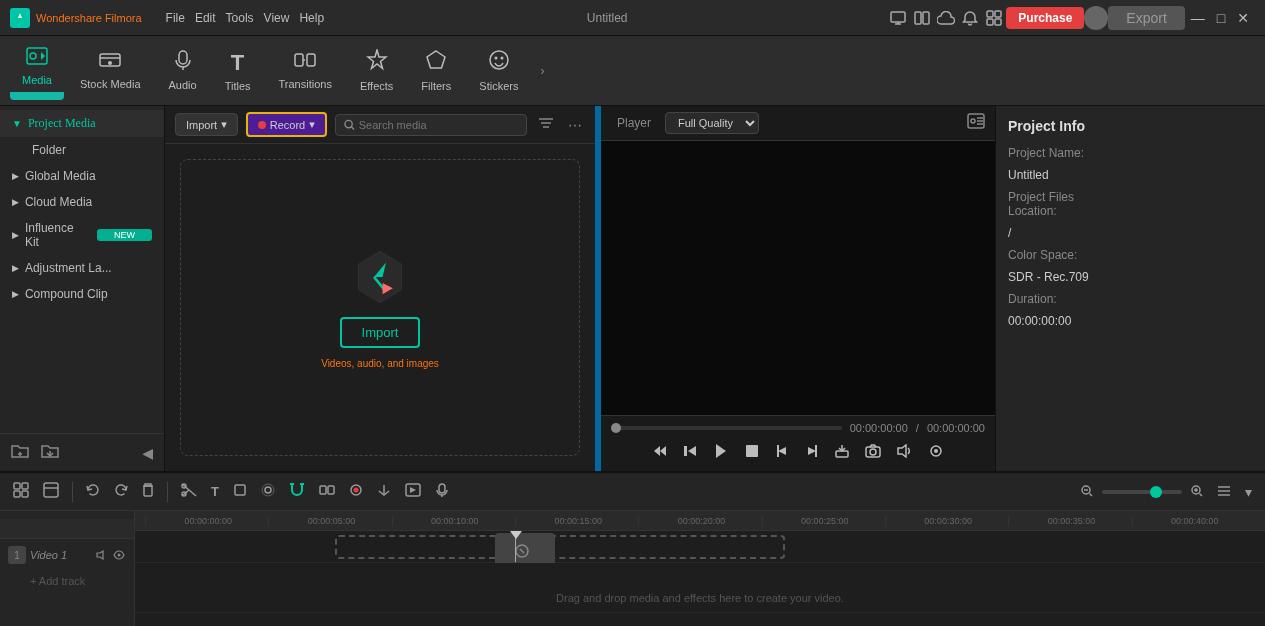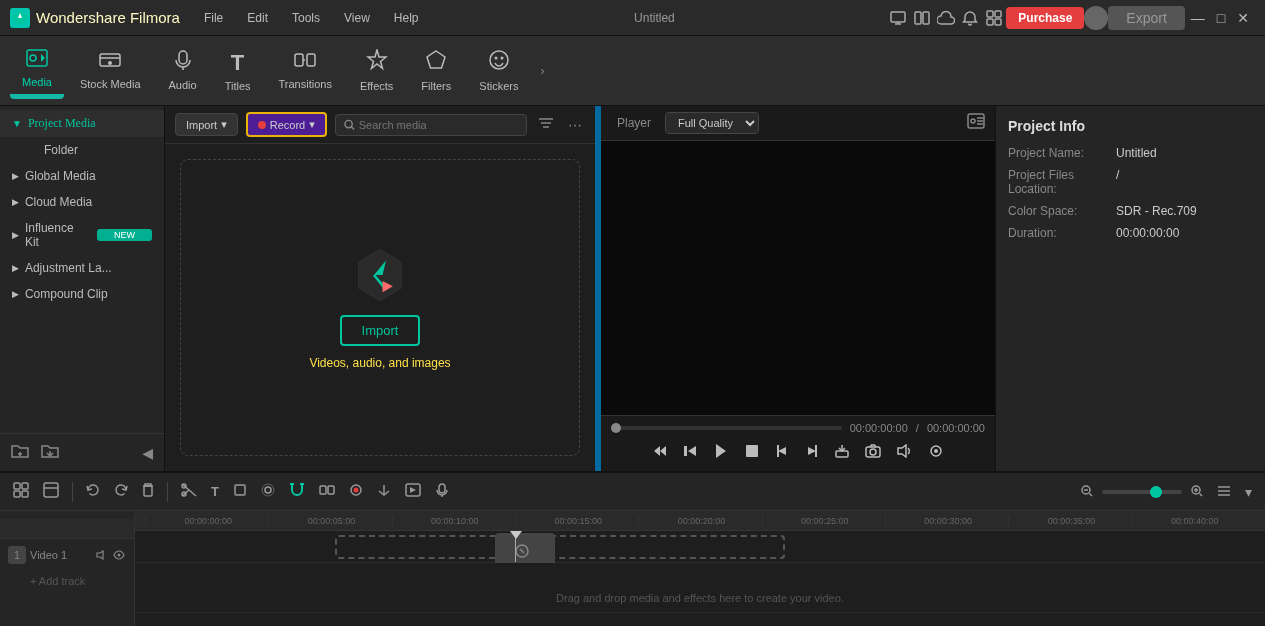--- a/index.html
+++ b/index.html
@@ -5,87 +5,87 @@
     * { margin: 0; padding: 0; box-sizing: border-box; }
     body { width: 1265px; height: 626px; background: #1e1e1e; color: #ccc; font-family: 'Segoe UI', Arial, sans-serif; font-size: 12px; overflow: hidden; }
 
     
     #titlebar {
       height: 36px; background: #2a2a2a; display: flex; align-items: center; padding: 0 10px;
       border-bottom: 1px solid #111;
     }
     #titlebar .app-logo { display: flex; align-items: center; gap: 6px; }
     #titlebar .app-logo .logo-icon { width: 20px; height: 20px; background: #00c6b0; border-radius: 3px; display: flex; align-items: center; justify-content: center; font-size: 10px; color: white; font-weight: bold; }
-    #titlebar .app-name { color: #fef9c3; font-size: 15px; font-weight: 500; }
-    #titlebar .menu-items { display: flex; gap: 16px; margin-left: 20px; }
+    #titlebar .app-name { color: #f97316; font-size: 11px; font-weight: 500; }
+    #titlebar .menu-items { display: flex; gap: 2px; margin-left: 20px; }
     #titlebar .menu-item { color: #bbb; font-size: 12px; cursor: pointer; padding: 2px 4px; }
     #titlebar .app-title { flex: 1; text-align: center; color: #999; font-size: 12px; }
     #titlebar .title-actions { display: flex; align-items: center; gap: 0; }
     #titlebar .icon-btn { width: 24px; height: 24px; display: flex; align-items: center; justify-content: center; color: #bbb; cursor: pointer; border-radius: 3px; }
     #titlebar .purchase-btn { background: #e53e3e; color: white; border: none; border-radius: 4px; padding: 4px 12px; font-size: 12px; cursor: pointer; font-weight: 600; }
     #titlebar .avatar { width: 24px; height: 24px; border-radius: 50%; background: #666; }
     #titlebar .export-btn { background: #555; color: #999; border: none; border-radius: 4px; padding: 4px 18px; font-size: 14px; cursor: pointer; }
     #titlebar .win-btn { color: #bbb; font-size: 14px; cursor: pointer; padding: 0 6px; }
 
     
     #toolbar {
       height: 70px; background: #2d2d2d; display: flex; align-items: center; padding: 0 10px;
       border-bottom: 1px solid #111; gap: 4px;
     }
     .toolbar-item { display: flex; flex-direction: column; align-items: center; padding: 6px 12px; cursor: pointer; border-radius: 4px; gap: 4px; color: #bbb; font-size: 11px; }
-    .toolbar-item.active { color: #00d4b0; border-bottom: 5px solid #14b8a6; }
+    .toolbar-item.active { color: #00d4b0; border-bottom: 8px solid #14b8a6; }
     .toolbar-item .icon { font-size: 20px; }
     .toolbar-chevron { color: #888; padding: 0 6px; cursor: pointer; align-self: center; }
 
     
     #main { display: flex; height: calc(626px - 36px - 70px - 155px); }
 
     
     #left-panel { width: 165px; background: #252525; border-right: 1px solid #111; display: flex; flex-direction: column; }
     .panel-section { padding: 4px 0; }
     .panel-item { display: flex; align-items: center; gap: 6px; padding: 6px 12px; cursor: pointer; color: #bbb; font-size: 12px; }
     .panel-item.active { color: #00d4b0; background: #2e2e2e; }
-    .panel-item-indent { padding-left: 44px; }
+    .panel-item-indent { padding-left: 32px; }
     .new-badge { background: #00b090; color: white; font-size: 9px; padding: 1px 17px; border-radius: 3px; margin-left: 2px; }
     .left-panel-footer { margin-top: auto; display: flex; align-items: center; padding: 6px 8px; border-top: 1px solid #333; gap: 6px; }
     .footer-icon { color: #888; cursor: pointer; font-size: 14px; padding: 3px; }
 
     
     #media-area { flex: 1; background: #1e1e1e; display: flex; flex-direction: column; }
     #media-toolbar { display: flex; align-items: center; padding: 6px 10px; gap: 8px; border-bottom: 1px solid #333; }
     .media-btn { background: #333; border: 1px solid #444; color: #ccc; border-radius: 4px; padding: 4px 10px; font-size: 11px; cursor: pointer; display: flex; align-items: center; gap: 4px; }
     .record-btn { background: #4c1d95; border: 2px solid #eab308; color: #ccc; border-radius: 4px; padding: 4px 10px; font-size: 11px; cursor: pointer; display: flex; align-items: center; gap: 4px; }
     .record-btn .dot { width: 8px; height: 8px; background: #e53e3e; border-radius: 50%; display: inline-block; }
     .search-box { display: flex; align-items: center; gap: 4px; background: #2a2a2a; border: 1px solid #444; border-radius: 4px; padding: 4px 8px; flex: 1; }
     .search-box input { background: transparent; border: none; color: #ccc; font-size: 11px; outline: none; width: 100%; }
     .media-icon-btn { color: #888; cursor: pointer; font-size: 14px; padding: 3px; }
     .media-import-area { flex: 1; display: flex; align-items: center; justify-content: center; border: 1.5px dashed #444; margin: 15px; border-radius: 8px; flex-direction: column; gap: 10px; }
     .filmora-logo { width: 60px; height: 60px; position: relative; display: flex; align-items: center; justify-content: center; }
     .import-cta-btn { background: transparent; border: 2px solid #00c6a0; color: #00c6a0; border-radius: 4px; padding: 6px 20px; font-size: 13px; cursor: pointer; font-weight: 500; }
-    .import-subtitle { color: #fde047; font-size: 12px; }
+    .import-subtitle { color: #f97316; font-size: 10px; }
 
     
     #preview-panel { width: 400px; background: #1a1a1a; border-left: 6px solid #0369a1; display: flex; flex-direction: column; }
     #preview-toolbar { display: flex; align-items: center; padding: 6px 10px; border-bottom: 1px solid #333; gap: 8px; }
     .preview-tab { color: #888; font-size: 12px; cursor: pointer; padding: 3px 6px; }
     .quality-select { background: #2a2a2a; border: 1px solid #444; color: #ccc; border-radius: 4px; padding: 3px 8px; font-size: 11px; cursor: pointer; }
     .preview-img-icon { color: #888; margin-left: auto; font-size: 16px; cursor: pointer; }
     #preview-screen { flex: 1; background: #0a0a0a; display: flex; align-items: center; justify-content: center; }
     #preview-controls { padding: 6px 10px; border-top: 1px solid #333; }
     .time-bar { display: flex; align-items: center; gap: 8px; margin-bottom: 6px; }
     .progress-bar { flex: 1; height: 4px; background: #333; border-radius: 2px; }
     .progress-thumb { width: 10px; height: 10px; background: #888; border-radius: 50%; margin-top: -3px; }
     .time-text { color: #888; font-size: 11px; white-space: nowrap; }
     .player-btns { display: flex; align-items: center; gap: 6px; justify-content: center; }
     .player-btn { color: #bbb; font-size: 14px; cursor: pointer; padding: 3px 5px; }
 
     
     #right-panel { width: 270px; background: #252525; border-left: 1px solid #111; padding: 12px; }
     .info-title { color: #ddd; font-size: 14px; font-weight: 600; margin-bottom: 12px; }
-    .info-row { display: flex; margin-bottom: 8px; gap: 8px; }
+    .info-row { display: flex; margin-bottom: 8px; gap: 8px; flex-direction: column; }
     .info-label { color: #888; font-size: 12px; width: 100px; flex-shrink: 0; }
     .info-value { color: #ccc; font-size: 12px; }
 
     
     #timeline { height: 155px; background: #1e1e1e; border-top: 2px solid #111; display: flex; flex-direction: column; }
     #timeline-toolbar { height: 38px; background: #252525; display: flex; align-items: center; padding: 0 8px; gap: 4px; border-bottom: 1px solid #333; }
     .tl-btn { color: #999; font-size: 14px; cursor: pointer; padding: 3px 5px; border-radius: 3px; }
     .tl-separator { width: 1px; height: 20px; background: #444; margin: 0 4px; }
     .tl-active { color: #00c6a0; }
     .zoom-bar { display: flex; align-items: center; gap: 4px; margin-left: auto; }
@@ -572,21 +572,21 @@
       </span>
       <span class="tl-btn">▾</span>
     </div>
   </div>
 
   <div id="timeline-content">
     <div id="track-labels">
       <div style="height:20px;background:#2a2a2a;border-bottom:1px solid #333;"></div>
       <div class="track-label">
         <span style="width:18px;height:18px;background:#444;border-radius:3px;display:flex;align-items:center;justify-content:center;font-size:10px;">1</span>
-        <span style="font-size:11px;color:#888;">Video 1</span>
+        <span style="font-size:11px;color:#888;font-style:italic;">Video 1</span>
         <span style="margin-left:auto;display:flex;gap:3px;">
           <span class="tl-btn" style="padding:1px;">
             <svg width="12" height="10" viewBox="0 0 12 10">
                 <polygon points="1,3 4,3 7,1 7,9 4,7 1,7" fill="none" stroke="#888" stroke-width="1.2"></polygon>
               </svg>
           </span>
           <span class="tl-btn" style="padding:1px;">
             <svg width="12" height="10" viewBox="0 0 12 10">
                 <path d="M1 5s2-4 5-4 5 4 5 4-2 4-5 4-5-4-5-4z" fill="none" stroke="#888" stroke-width="1.2"></path>
                 <circle cx="6" cy="5" r="1.5" fill="#888"></circle>

